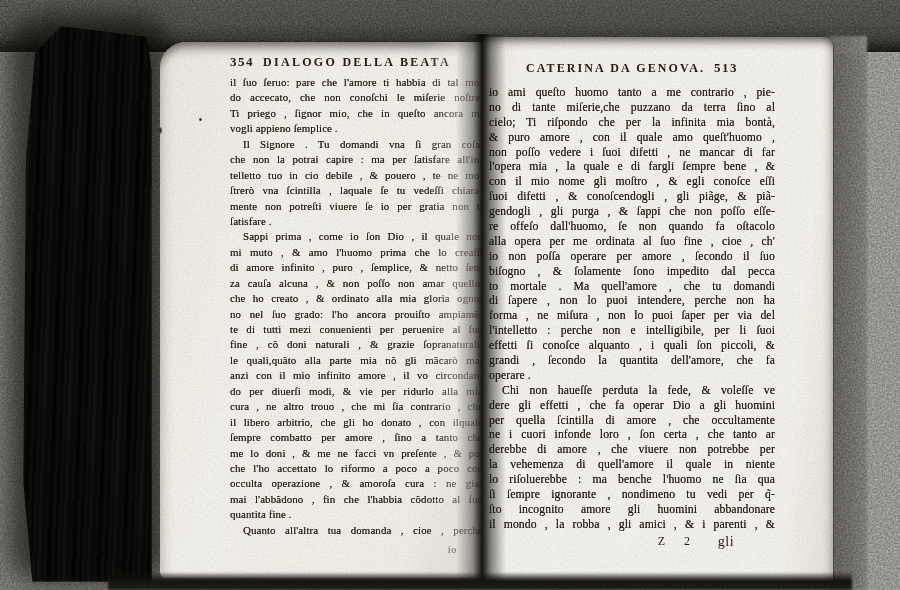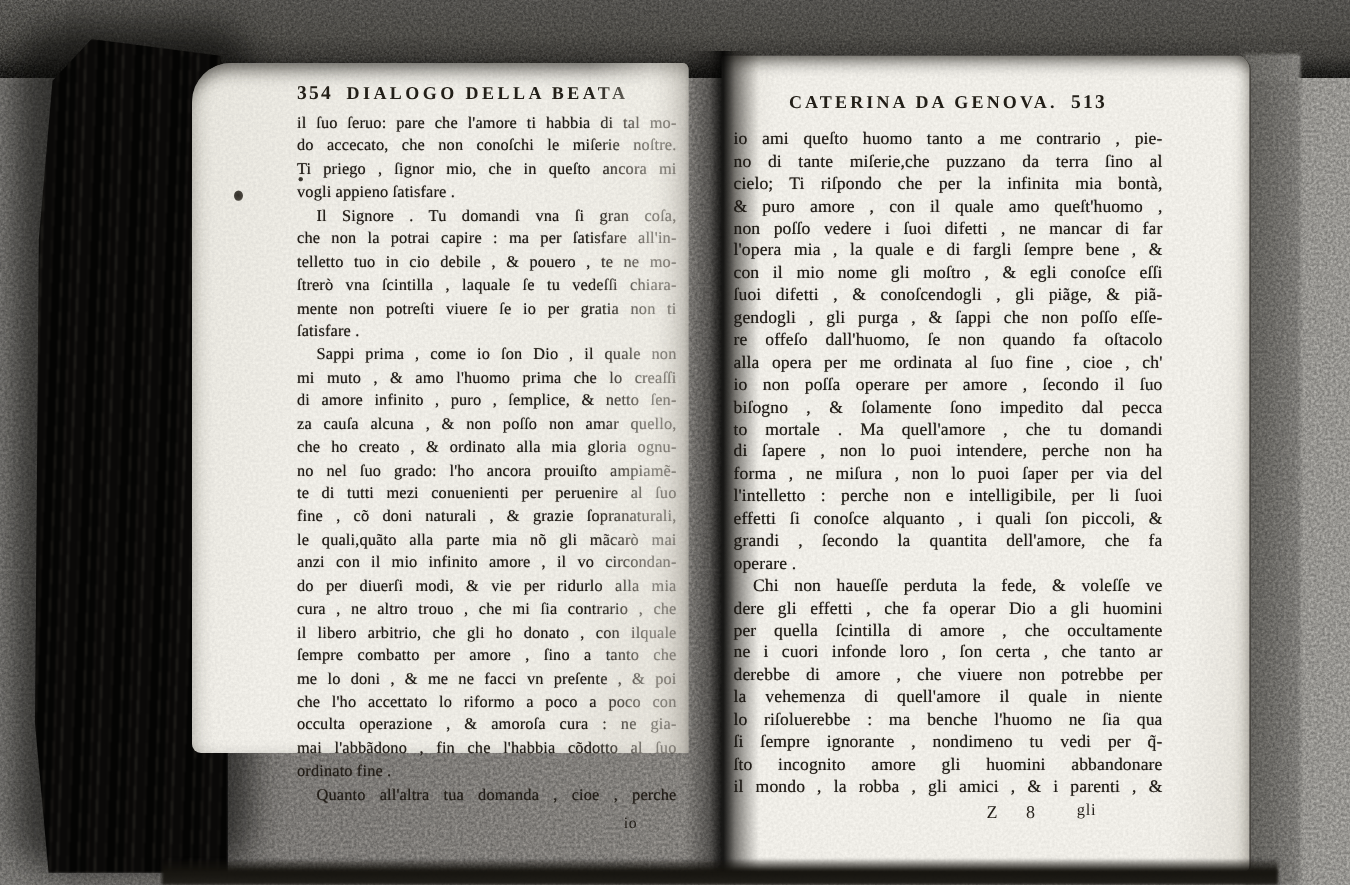--- a/index.html
+++ b/index.html
@@ -33,21 +33,21 @@
     background:
       repeating-linear-gradient(92deg,
         #060605 0 5px,#1d1b18 5px 6px,#0a0908 6px 10px,#262420 10px 11px,
         #0b0a09 11px 17px,#171512 17px 18px,#050504 18px 24px,#201e1a 24px 25px),
       #070706;
     clip-path:polygon(30% 0%,96% 2%,100% 8%,100% 100%,8% 100%,1% 82%,3% 24%,10% 5%);
     filter:blur(0.8px);
   }
   .page{position:absolute;color:var(--c-ink);}
   .page-left{
-    left:128px;top:42px;width:331px;height:460px;
+    left:160px;top:42px;width:331px;height:536px;
     border-radius:26px 4px 0 6px;
     background:linear-gradient(105deg,#edebe3 0%,#f6f4ee 35%,#f3f1ea 80%,#ddd9d0 98%);
     box-shadow:inset 0 15px 11px -10px rgba(18,16,12,0.55),
                inset 9px 0 12px -7px rgba(45,42,36,0.28),
                inset -11px 0 14px -8px rgba(32,29,24,0.42);
   }
   .page-right{
     left:481px;top:37px;width:352px;height:544px;
     border-radius:3px 10px 4px 2px;
     background:linear-gradient(95deg,#e5e2da 0%,#f7f5ef 10%,#f7f5ef 86%,#e8e5dd 99%);
@@ -72,21 +72,21 @@
     text-shadow:0 0 0.5px rgba(36,31,25,0.75);
   }
   .page-left .line{font-size:10.9px;line-height:15.45px;height:15.45px;}
   .page-right .line{font-size:11.7px;line-height:14.9px;height:14.9px;}
   .line.indent{text-indent:13px;}
   .line.end{text-align-last:left;}
   .catchrow{text-align:right;padding-right:26px;margin-top:1px;}
   .catch{font-size:10.5px;letter-spacing:0.5px;}
   .sigrow{position:relative;height:16px;margin-top:1px;font-size:12px;}
   .sig{position:absolute;left:59%;letter-spacing:8px;}
-  .sigrow .catch{position:absolute;left:80%;font-size:11px;}
+  .sigrow .catch{position:absolute;left:80%;font-size:14px;}
   .fade-gutter-left{
     position:absolute;right:0;top:0;width:66px;height:100%;
     background:linear-gradient(90deg,rgba(244,242,234,0) 0%,rgba(244,242,234,0.5) 62%,rgba(205,201,192,0.55) 100%);
     pointer-events:none;border-radius:0 4px 0 6px;
   }
   .gutter{
     position:absolute;left:456px;top:34px;width:50px;height:550px;
     background:linear-gradient(90deg,rgba(10,9,8,0) 0%,rgba(10,9,8,0.38) 34%,rgba(4,4,3,0.9) 52%,rgba(24,22,19,0.5) 68%,rgba(10,9,8,0) 100%);
   }
   .bottom-band{
@@ -131,21 +131,21 @@
   <div class="page page-left">
     <div class="col">
       <div class="header">
         <span class="pagenum">354</span>
         <span class="rtitle">DIALOGO DELLA BEATA</span>
       </div>
       <div class="body">
           <div class="line">il ſuo ſeruo: pare che l'amore ti habbia di tal mo-</div>
           <div class="line">do accecato, che non conoſchi le miſerie noſtre.</div>
           <div class="line">Ti priego , ſignor mio, che in queſto ancora mi</div>
-          <div class="line end">vogli appieno ſatisfare .</div>
+          <div class="line end">vogli appieno ſemplice .</div>
           <div class="line indent">Il Signore . Tu domandi vna ſi gran coſa,</div>
           <div class="line">che non la potrai capire : ma per ſatisfare all'in-</div>
           <div class="line">telletto tuo in cio debile , &amp; pouero , te ne mo-</div>
           <div class="line">ſtrerò vna ſcintilla , laquale ſe tu vedeſſi chiara-</div>
           <div class="line">mente non potreſti viuere ſe io per gratia non ti</div>
           <div class="line end">ſatisfare .</div>
           <div class="line indent">Sappi prima , come io ſon Dio , il quale non</div>
           <div class="line">mi muto , &amp; amo l'huomo prima che lo creaſſi</div>
           <div class="line">di amore infinito , puro , ſemplice, &amp; netto ſen-</div>
           <div class="line">za cauſa alcuna , &amp; non poſſo non amar quello,</div>
@@ -156,21 +156,21 @@
           <div class="line">le quali,quãto alla parte mia nõ gli mãcarò mai</div>
           <div class="line">anzi con il mio infinito amore , il vo circondan-</div>
           <div class="line">do per diuerſi modi, &amp; vie per ridurlo alla mia</div>
           <div class="line">cura , ne altro trouo , che mi ſia contrario , che</div>
           <div class="line">il libero arbitrio, che gli ho donato , con ilquale</div>
           <div class="line">ſempre combatto per amore , ſino a tanto che</div>
           <div class="line">me lo doni , &amp; me ne facci vn preſente , &amp; poi</div>
           <div class="line">che l'ho accettato lo riformo a poco a poco con</div>
           <div class="line">occulta operazione , &amp; amoroſa cura : ne gia-</div>
           <div class="line">mai l'abbãdono , fin che l'habbia cõdotto al ſuo</div>
-          <div class="line end">ordinato fine .</div>
+          <div class="line end">quantita fine .</div>
           <div class="line indent">Quanto all'altra tua domanda , cioe , perche</div>
         </div>
       <div class="catchrow">
         <span class="catch">io</span>
       </div>
     </div>
     <div class="fade-gutter-left"></div>
   </div>
 
   <div class="page page-right">
@@ -205,21 +205,21 @@
           <div class="line">per quella ſcintilla di amore , che occultamente</div>
           <div class="line">ne i cuori infonde loro , ſon certa , che tanto ar</div>
           <div class="line">derebbe di amore , che viuere non potrebbe per</div>
           <div class="line">la vehemenza di quell'amore il quale in niente</div>
           <div class="line">lo riſoluerebbe : ma benche l'huomo ne ſia qua</div>
           <div class="line">ſi ſempre ignorante , nondimeno tu vedi per q̃-</div>
           <div class="line">ſto incognito amore gli huomini abbandonare</div>
           <div class="line">il mondo , la robba , gli amici , &amp; i parenti , &amp;</div>
         </div>
       <div class="sigrow">
-        <span class="sig">Z 8</span>
+        <span class="sig">Z 2</span>
         <span class="catch">gli</span>
       </div>
     </div>
   </div>
 
   <div class="gutter"></div>
   <div class="bottom-band"></div>
   <div class="blemish"></div>
   <div class="blemish small"></div>
 

